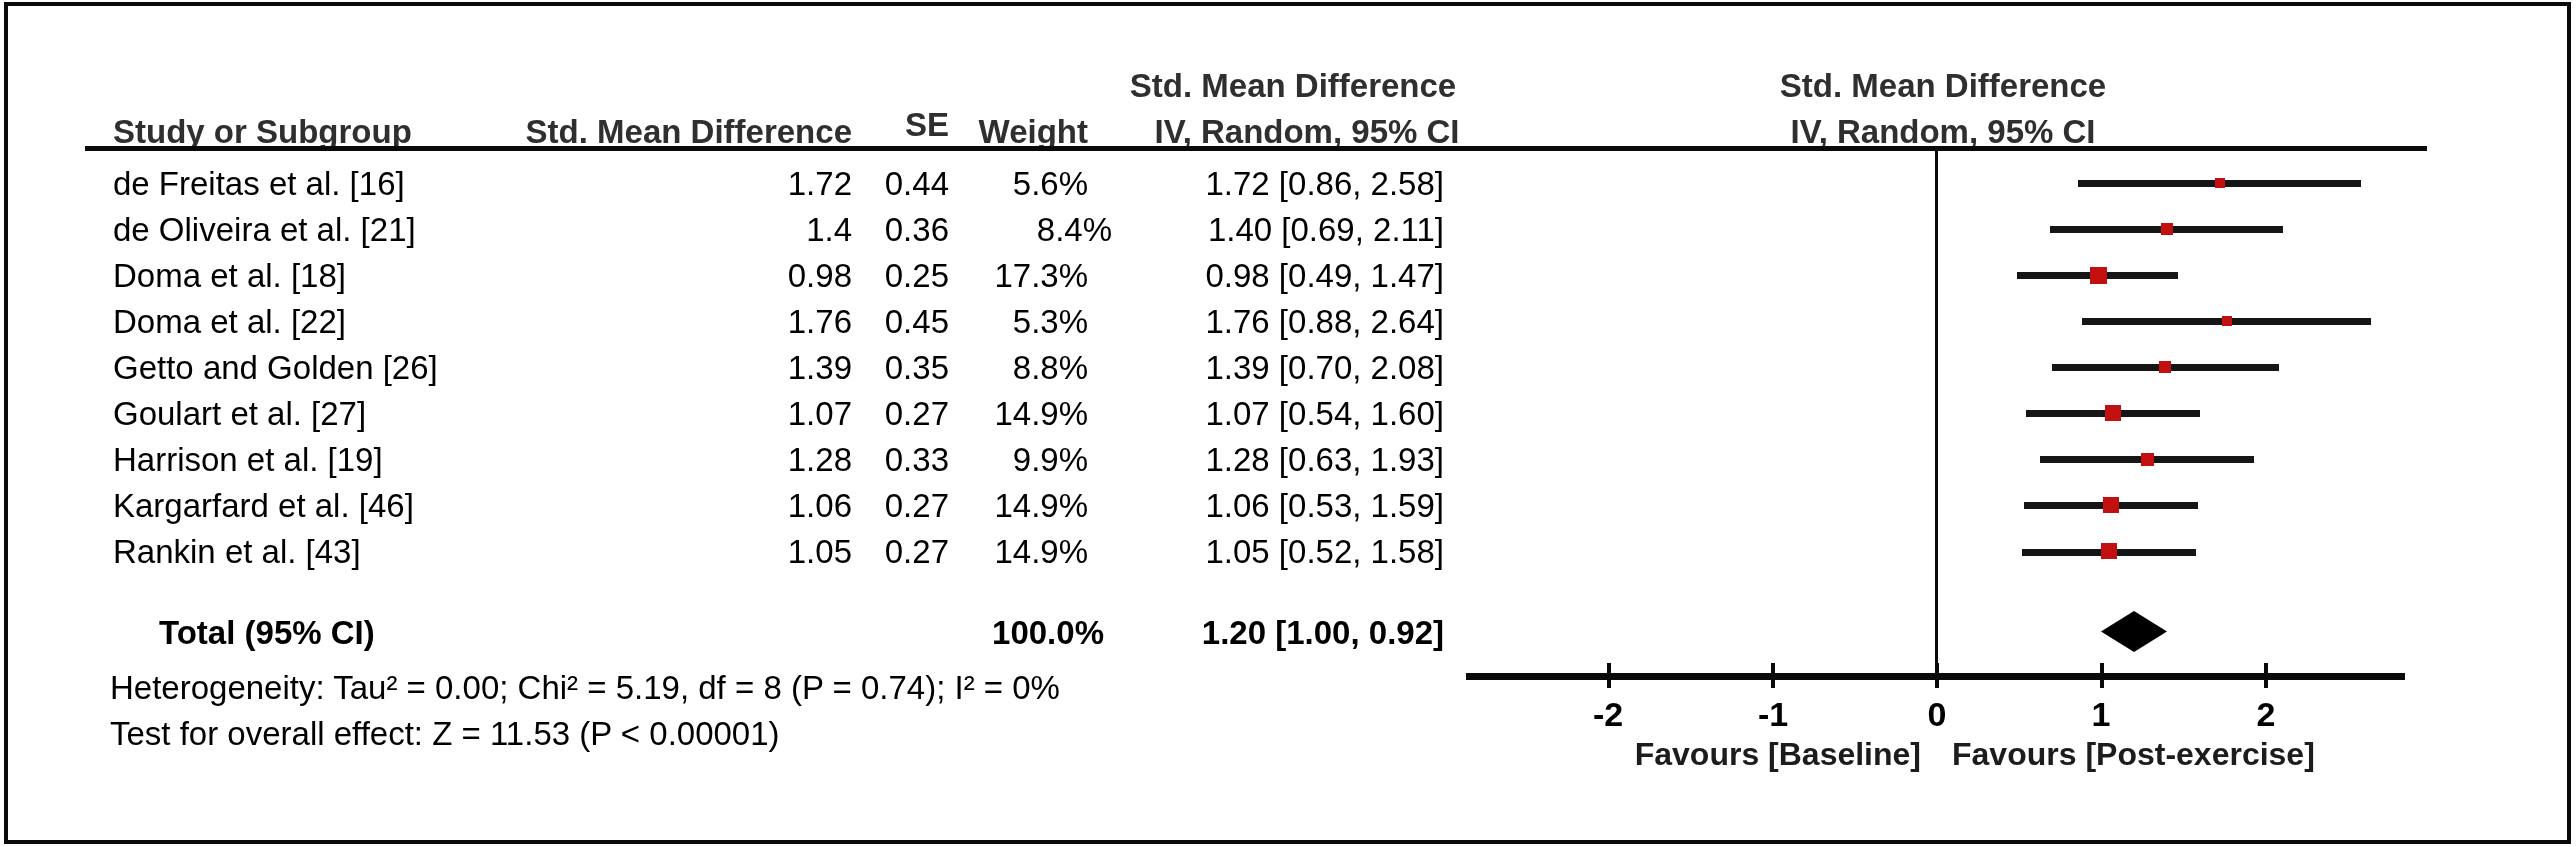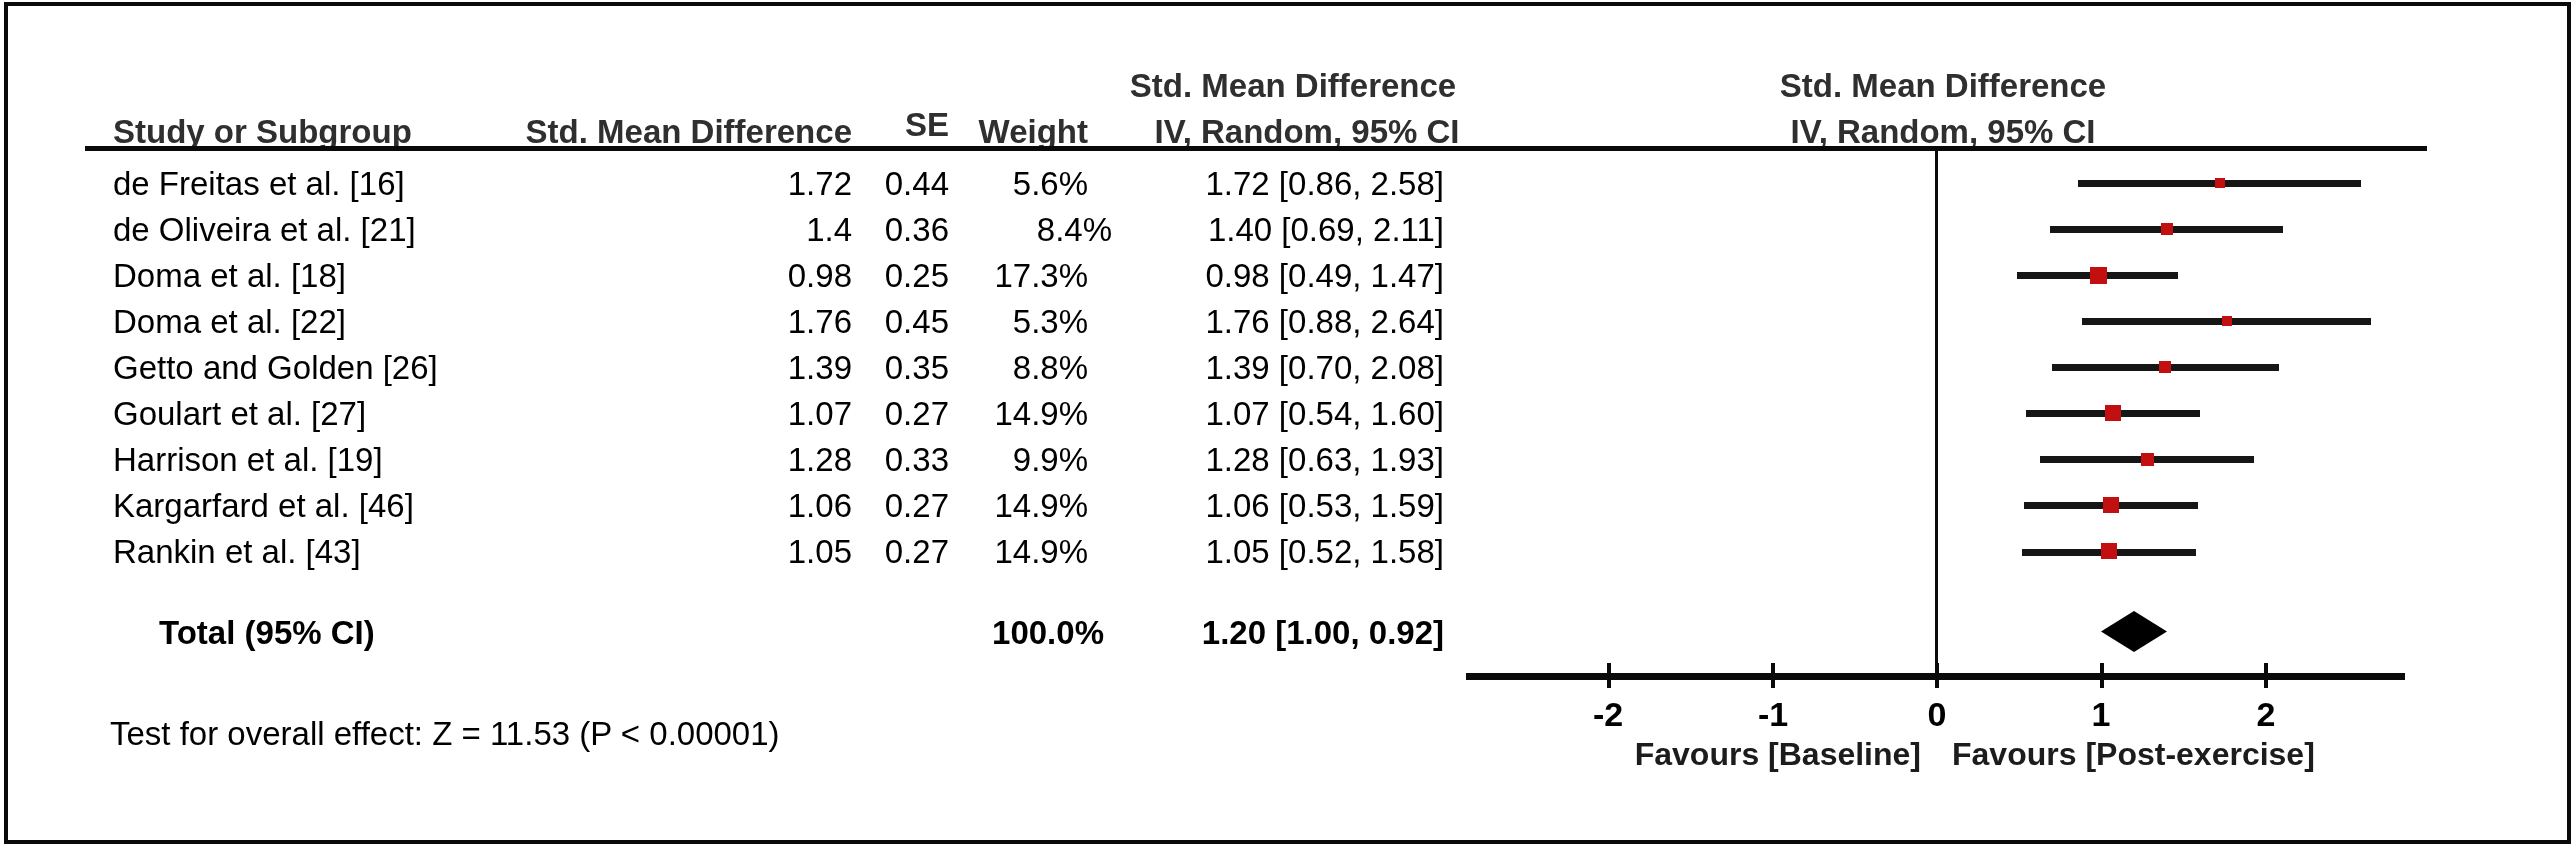--- a/index.html
+++ b/index.html
@@ -90,20 +90,21 @@
       <div class="t rnum" style="right:1724px; top:551px;">1.05</div>
       <div class="t rnum" style="right:1627px; top:551px;">0.27</div>
       <div class="t rnum" style="right:1488px; top:551px;">14.9%</div>
       <div class="t rnum" style="right:1132px; top:551px;">1.05 [0.52, 1.58]</div>
     </div>
 
   <div class="t bold" style="left:118px; top:632px;margin-left:41px;">Total (95% CI)</div>
   <div class="t bold rnum" style="right:1472px; top:632px;">100.0%</div>
   <div class="t bold rnum" style="right:1132px; top:632px;">1.20 [1.00, 0.92]</div>
 
+  <div class="t" style="left:110px; top:687px;">Heterogeneity: Tau² = 0.00; Chi² = 5.19, df = 8 (P = 0.74); I² = 0%</div>
   <div class="t" style="left:110px; top:733px;">Test for overall effect: Z = 11.53 (P &lt; 0.00001)</div>
 
   <div id="plot">
     <div class="rule" style="left:1935px; top:151px; width:2.9px; height:521px;"></div>
     <div class="rule" style="left:1466px; top:673px; width:939px; height:6.6px;"></div>
     <div id="ticks">
         <div class="tick" style="left: 1607px; top: 663px; height: 25px;"></div>
         <div class="ticklabel" style="left: 1608px; top: 714px;">-2</div>
         <div class="tick" style="left: 1771px; top: 663px; height: 25px;"></div>
         <div class="ticklabel" style="left: 1773px; top: 714px;">-1</div>

